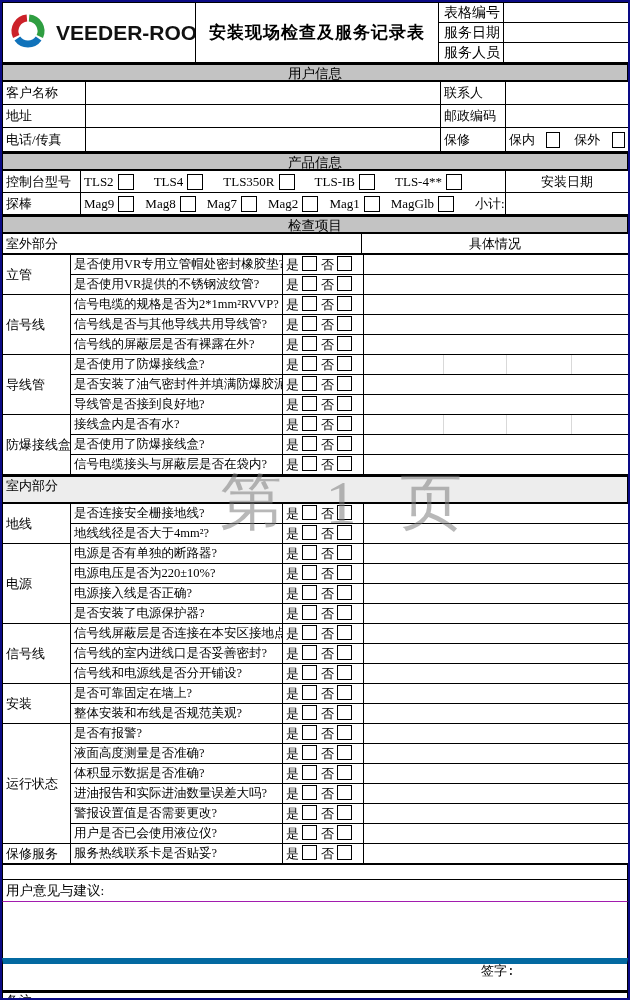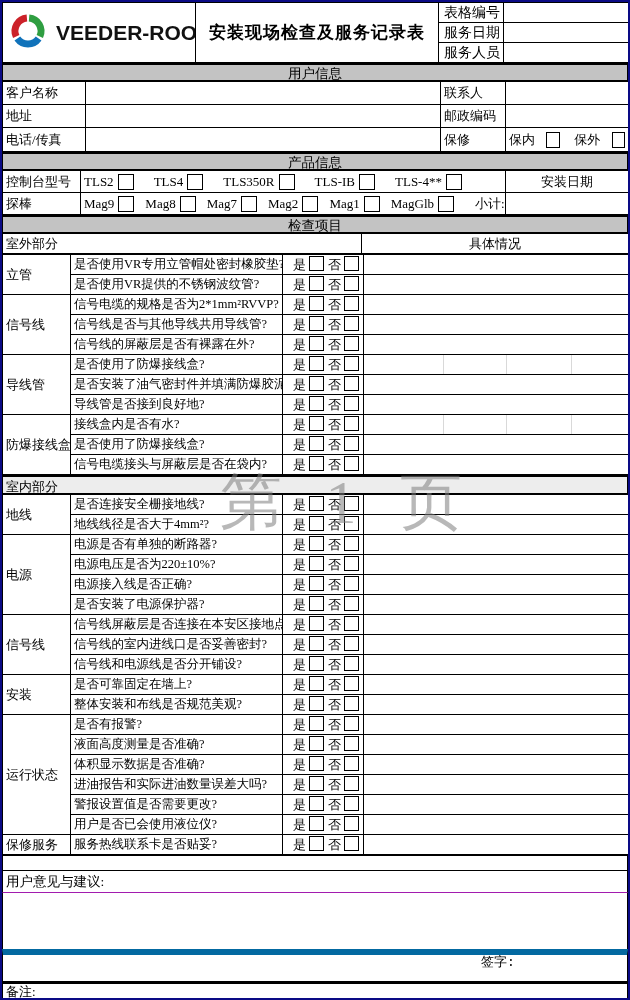--- a/index.html
+++ b/index.html
@@ -29,25 +29,25 @@
   .cb{display:inline-block;width:13px;height:13px;border:1.5px solid #000;background:#fff;vertical-align:-2px;}
   .cb.big{width:14px;height:14px;}
   .subtotal{margin-left:10px;font-size:13px;}
   
   .secrow td{height:20px;}
   .secrow .left{font-size:13px;border-radius:9px;}
   .secrow .right{text-align:center;font-size:13px;}
   .insp td{height:20px;}
   .insp .cat{font-size:13px;}
   .insp .q{font-size:12.5px;padding-right:0;}
-  .insp .yn{padding:0 9px;}
+  .insp .yn{padding:0 2px;}
   .yn .ynlbl{font-size:13px;margin:0 1px;}
   .yn .cb{margin:0 3px 0 2px;}
-  .indoor-band{height:19px;line-height:19px;background:#ededed;font-size:13px;padding:0 3px;
-      border-left:1px solid #000;border-right:1px solid #000;border-top:2px solid #000;border-bottom:1px solid #000;box-sizing:border-box;}
+  .indoor-band{height:28px;line-height:19px;background:#ededed;font-size:13px;padding:0 3px;
+      border-left:1px solid #000;border-right:1px solid #000;border-top:2px solid #000;border-bottom:1px solid #000;box-sizing:border-box;font-family:Liberation Mono, monospace;}
   .detail.grid{background:
       linear-gradient(#d9d9d9,#d9d9d9) 79px 0/1px 100% no-repeat,
       linear-gradient(#d9d9d9,#d9d9d9) 142px 0/1px 100% no-repeat,
       linear-gradient(#d9d9d9,#d9d9d9) 207px 0/1px 100% no-repeat;}
   
   .rowline{box-sizing:border-box;border-left:1px solid #000;border-right:1px solid #000;background:#fff;position:relative;}
   .empty-row{height:16px;border-top:1px solid #000;border-bottom:1px solid #000;}
   .comments-row{height:22px;line-height:22px;font-size:13.5px;padding:0 3px;border-bottom:1px solid #a21caf;}
   .blank-area{height:56px;}
   .sign-row{height:32px;border-top:6px solid #0369a1;font-family:Liberation Mono, monospace;}

